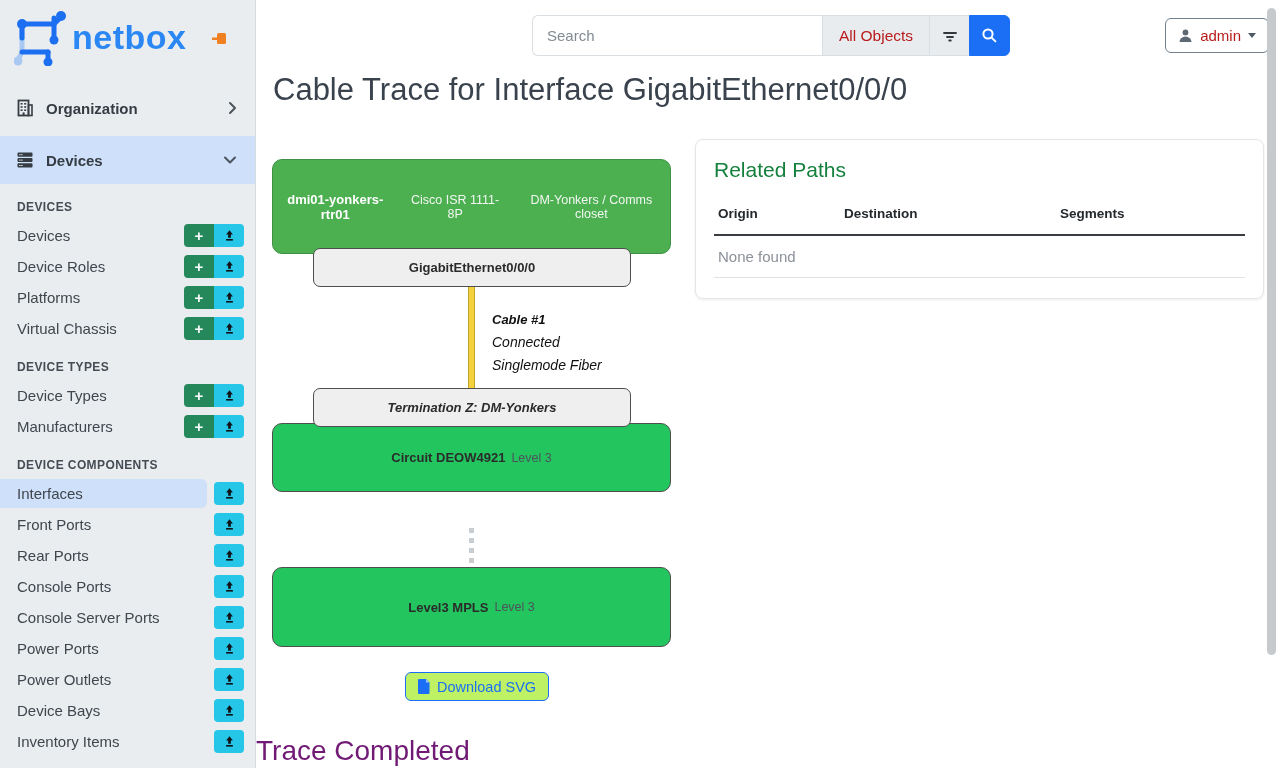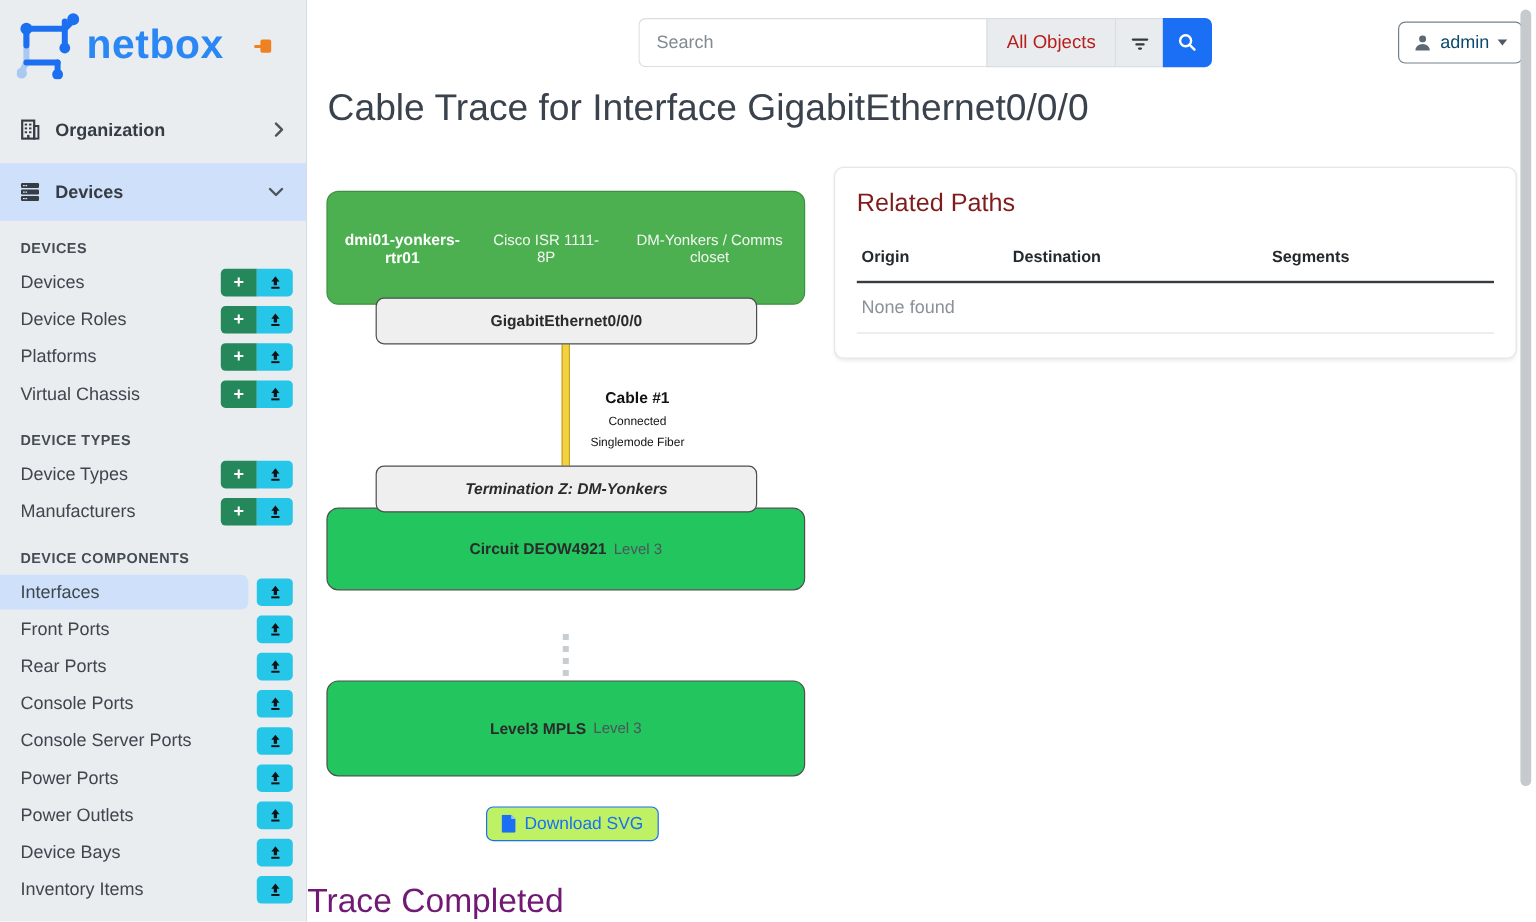--- a/index.html
+++ b/index.html
@@ -35,52 +35,52 @@
 
   
   .search-group { position:absolute; left:276px; top:15px; height:54px; display:flex; }
   .search-input { width:290px; height:41px; border:1px solid #d9dee2; border-right:none; border-radius:6px 0 0 6px; padding:0 14px; font-size:15px; color:#212529; outline:none; }
   .search-input::placeholder { color:#828a92; }
   .scope-btn { height:41px; padding:0 16px; background:#e9ecef; border:1px solid #d9dee2; border-right:none; font-size:15.5px; color:#b91c1c; display:flex; align-items:center; cursor:pointer; }
   .filter-btn { width:40px; height:41px; background:#e9ecef; border:1px solid #d9dee2; border-right:none; display:flex; align-items:center; justify-content:center; cursor:pointer; }
   .search-btn { width:41px; height:41px; background:#1a6ff5; border:1px solid #1a6ff5; border-radius:0 6px 6px 0; display:flex; align-items:center; justify-content:center; cursor:pointer; }
 
   .user-btn { position:absolute; right:11px; top:18px; height:35px; padding:0 12px; border:1px solid #72808d; border-radius:6px; background:#fff; display:flex; align-items:center; gap:7px; cursor:pointer; }
-  .user-name { font-size:15px; color:#0c4a6e; }
+  .user-name { font-size:15px; color:#b91c1c; }
   .caret-down { width:0; height:0; border-left:4.5px solid transparent; border-right:4.5px solid transparent; border-top:5px solid #4e5a66; }
 
   .page-title { position:absolute; left:17px; top:72px; font-size:31px; font-weight:400; color:#3a434d; }
 
   
   .tbox { position:absolute; border:1.3px solid #4e4e4e; display:flex; flex-direction:row; align-items:center; justify-content:center; text-align:center; }
   .box-device { left:16px; top:159px; width:399px; height:95px; background:#4caf50; border-color:#3e9142; border-radius:10px; gap:6px; z-index:1; }
   .box-device .t-name { font-size:13px; font-weight:700; color:#fff; }
   .box-device .t-sub { font-size:12.5px; color:#f2f7f2; }
   .box-iface { left:57px; top:248px; width:318px; height:39px; background:#efefef; border-radius:7px; z-index:2; }
   .box-iface .t-name, .box-term .t-name { font-size:13px; font-weight:700; color:#2b2b2b; }
   .cable-line { position:absolute; left:212px; top:287px; width:7px; height:101px; background:#f4d23e; border-left:1px solid #c2a32f; border-right:1px solid #c2a32f; z-index:0; }
-  .cable-label { position:absolute; left:236px; top:324px; text-align:center; }
+  .cable-label { position:absolute; left:236px; top:312px; text-align:left;font-style:italic; }
   .cable-label .c1 { font-size:13px; font-weight:700; color:#111; margin-bottom:7px; }
-  .cable-label .c2 { font-size:10px; color:#111; margin-bottom:7px; }
+  .cable-label .c2 { font-size:14px; color:#111; margin-bottom:7px; }
   .box-term { background:#efefef; border-radius:7px; z-index:3; width:318px; height:39px; left:57px;font-style:italic; }
   .box-termz { top:388px; }
   .box-terma { top:488px; }
   .box-big { left:16px; width:399px; background:#22c55e; border-radius:10px; z-index:2; gap:6px; }
   .box-circuit { top:423px; height:69px; }
   .box-provider { top:567px; height:80px; }
   .box-big .t-name { font-size:13px; font-weight:700; color:#2b2b2b; }
   .box-big .t-sub { font-size:12.5px; color:#4d545b; }
   .dash-line { position:absolute; left:213px; top:528px; width:5px; height:38px; background:repeating-linear-gradient(to bottom,#c8cdd2 0 5px,transparent 5px 10px); z-index:0; }
 
   .dl-btn { position:absolute; left:149px; top:672px; height:29px; padding:0 12px; background:#bef264; border:1px solid #1a6ff5; border-radius:6px; color:#1a6ff5; font-size:14.5px; display:flex; align-items:center; gap:7px; cursor:pointer; }
   .trace-status { position:absolute; left:0; top:735px; width:432px; text-align:left; font-size:28px; color:#701a75; }
 
   
   .card { position:absolute; left:439px; top:139px; width:569px; height:160px; background:#fff; border:1px solid #e4e7ea; border-radius:8px; box-shadow:0 1px 3px rgba(0,0,0,.08); }
-  .card h3 { margin:18px 18px 0 18px; font-size:21px; font-weight:400; color:#7f1d1d; }
+  .card h3 { margin:18px 18px 0 18px; font-size:21px; font-weight:400; color:#15803d; }
   .rp-table { margin:14px 18px 0 18px; }
   .rp-head { display:grid; grid-template-columns:126px 216px 1fr; padding:10px 4px 13px 4px; border-bottom:2px solid #383c40; }
   .rp-head .th { font-size:13.5px; font-weight:700; color:#24292e; }
   .rp-empty { padding:12px 4px; font-size:15px; color:#8b9198; border-bottom:1px solid #dfe3e6; }
 
   
   .scroll-thumb { position:absolute; left:1011px; top:8px; width:9px; height:647px; background:#c7cacd; border-radius:5px; }
 </style>
 </head>
 <body>

